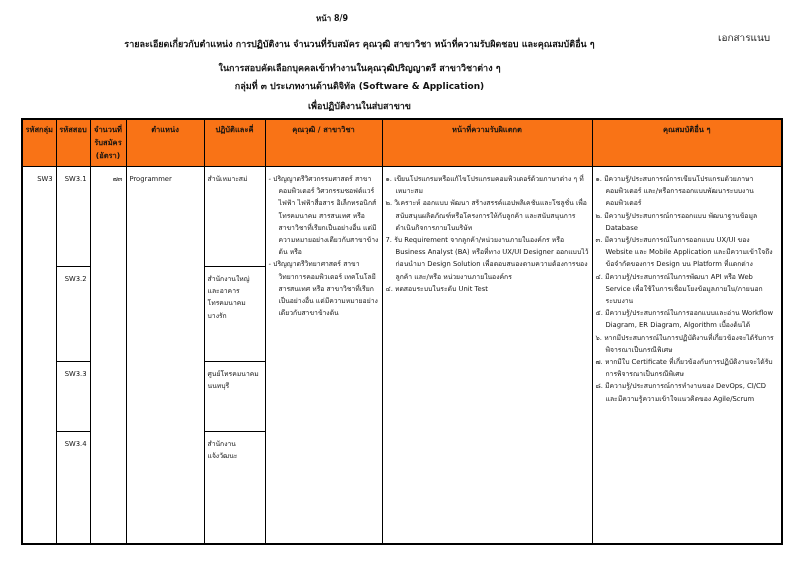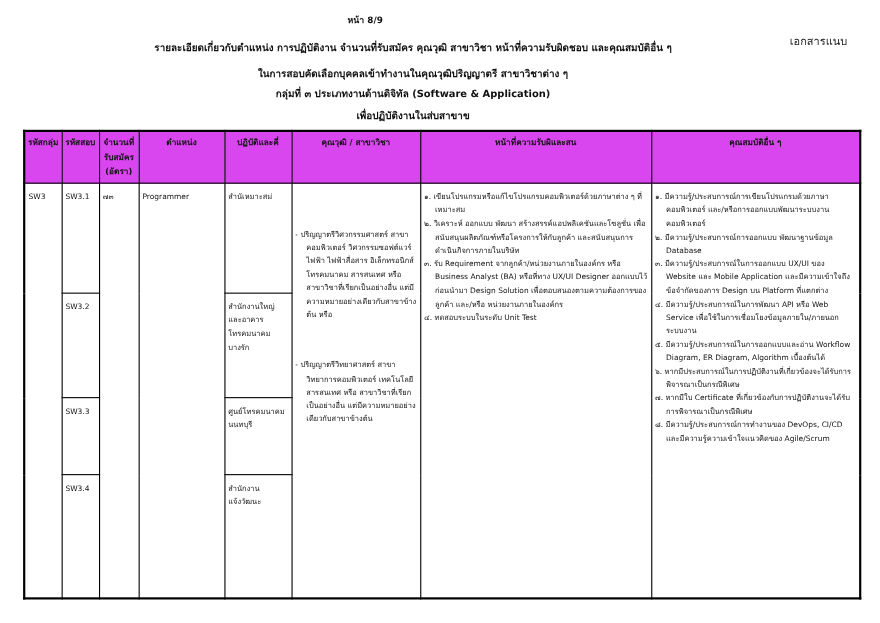--- a/index.html
+++ b/index.html
@@ -1,34 +1,34 @@
 <!DOCTYPE html>
 <html><head>
 <meta charset="utf-8">
 <style>
   html, body { margin:0; padding:0; background:#ffffff; }
   body { width:800px; height:566px; position:relative; overflow:hidden;
          font-family:"DejaVu Sans", sans-serif; color:#111; }
   .page-no { position:absolute; left:0; width:664px; top:12px; text-align:center;
              font-size:8px; font-weight:bold; }
   .attach { position:absolute; left:718px; top:30px; font-size:10px; color:#222; }
-  .title { position:absolute; left:16px; width:719px; text-align:center; font-size:9px;
+  .title { position:absolute; left:0; width:719px; text-align:center; font-size:9px;
            font-weight:bold; line-height:16px; }
   .t1 { top:36px; } .t2 { top:60px; } .t3 { top:78px; } .t4 { top:98px; }
   table.main { position:absolute; left:21px; top:118px; width:760px; border-collapse:collapse;
                table-layout:fixed; border:2px solid #000; }
-  table.main th { background:#d946ef; font-size:7.5px; font-weight:bold; vertical-align:top;
+  table.main th { background:#f97316; font-size:7.5px; font-weight:bold; vertical-align:top;
                   text-align:center; border:1px solid #000; padding:3px 2px; line-height:13px;
                   height:40px; }
   table.main td { font-size:6.8px; vertical-align:top; border:1px solid #000; padding:6px 3px 0 3px;
                   line-height:12.2px; }
-  .c { text-align:left; }
+  .c { text-align:right; }
   ol.list { margin:0; padding:0; list-style:none; }
   ol.list li { padding-left:10px; text-indent:-10px; }
-  .dash li { padding-left:6px; text-indent:-6px;margin-top:34px; }
+  .dash li { padding-left:6px; text-indent:-6px; }
 </style>
 </head>
 <body>
 
 <div class="page-no">หน้า 8/9</div>
 <div class="attach">เอกสารแนบ</div>
 <div class="title t1">รายละเอียดเกี่ยวกับตำแหน่ง การปฏิบัติงาน  จำนวนที่รับสมัคร คุณวุฒิ สาขาวิชา หน้าที่ความรับผิดชอบ และคุณสมบัติอื่น ๆ</div>
 <div class="title t2">ในการสอบคัดเลือกบุคคลเข้าทำงานในคุณวุฒิปริญญาตรี สาขาวิชาต่าง ๆ</div>
 <div class="title t3">กลุ่มที่ ๓ ประเภทงานด้านดิจิทัล (Software &amp; Application)</div>
 <div class="title t4">เพื่อปฏิบัติงานในส่บสาขาข</div>
@@ -45,42 +45,42 @@
       <col style="width:190px">
   </colgroup>
   <thead>
     <tr>
       <th>รหัสกลุ่ม</th>
       <th>รหัสสอบ</th>
       <th>จำนวนที่รับสมัคร (อัตรา)</th>
       <th>ตำแหน่ง</th>
       <th>ปฏิบัติและคี่</th>
       <th>คุณวุฒิ / สาขาวิชา</th>
-      <th>หน้าที่ความรับผิและสน</th>
+      <th>หน้าที่ความรับผิแตกต</th>
       <th>คุณสมบัติอื่น ๆ</th>
     </tr>
   </thead>
   <tbody>
     <tr style="height:100px">
       <td class="c" rowspan="4">SW3</td>
       <td class="c">SW3.1</td>
       <td class="c" rowspan="4">๗๓</td>
       <td rowspan="4">Programmer</td>
       <td>สำนัเหมาะสม่</td>
       <td rowspan="4">
         <ol class="list dash">
           <li>- ปริญญาตรีวิศวกรรมศาสตร์ สาขาคอมพิวเตอร์ วิศวกรรมซอฟต์แวร์ ไฟฟ้า ไฟฟ้าสื่อสาร อิเล็กทรอนิกส์ โทรคมนาคม สารสนเทศ หรือ สาขาวิชาที่เรียกเป็นอย่างอื่น แต่มีความหมายอย่างเดียวกับสาขาข้างต้น หรือ</li>
           <li>- ปริญญาตรีวิทยาศาสตร์ สาขาวิทยาการคอมพิวเตอร์ เทคโนโลยีสารสนเทศ หรือ สาขาวิชาที่เรียกเป็นอย่างอื่น แต่มีความหมายอย่างเดียวกับสาขาข้างต้น</li>
         </ol>
       </td>
       <td rowspan="4">
         <ol class="list">
           <li>๑. เขียนโปรแกรมหรือแก้ไขโปรแกรมคอมพิวเตอร์ด้วยภาษาต่าง ๆ ที่เหมาะสม</li>
           <li>๒. วิเคราะห์ ออกแบบ พัฒนา สร้างสรรค์แอปพลิเคชันและโซลูชั่น เพื่อสนับสนุนผลิตภัณฑ์หรือโครงการให้กับลูกค้า และสนับสนุนการดำเนินกิจการภายในบริษัท</li>
-          <li>๓. รับ Requirement จากลูกค้า/หน่วยงานภายในองค์กร หรือ Business Analyst (BA) หรือที่ทาง UX/UI Designer ออกแบบไว้ ก่อนนำมา Design Solution เพื่อตอบสนองตามความต้องการของลูกค้า และ/หรือ หน่วยงานภายในองค์กร</li>
+          <li>7. รับ Requirement จากลูกค้า/หน่วยงานภายในองค์กร หรือ Business Analyst (BA) หรือที่ทาง UX/UI Designer ออกแบบไว้ ก่อนนำมา Design Solution เพื่อตอบสนองตามความต้องการของลูกค้า และ/หรือ หน่วยงานภายในองค์กร</li>
           <li>๔. ทดสอบระบบในระดับ Unit Test</li>
         </ol>
       </td>
       <td rowspan="4">
         <ol class="list">
           <li>๑. มีความรู้/ประสบการณ์การเขียนโปรแกรมด้วยภาษาคอมพิวเตอร์ และ/หรือการออกแบบพัฒนาระบบงานคอมพิวเตอร์</li>
           <li>๒. มีความรู้/ประสบการณ์การออกแบบ พัฒนาฐานข้อมูล Database</li>
           <li>๓. มีความรู้/ประสบการณ์ในการออกแบบ UX/UI ของ Website และ Mobile Application และมีความเข้าใจถึงข้อจำกัดของการ Design บน Platform ที่แตกต่าง</li>
           <li>๔. มีความรู้/ประสบการณ์ในการพัฒนา API หรือ Web Service เพื่อใช้ในการเชื่อมโยงข้อมูลภายใน/ภายนอกระบบงาน</li>
           <li>๕. มีความรู้/ประสบการณ์ในการออกแบบและอ่าน Workflow Diagram, ER Diagram, Algorithm เบื้องต้นได้</li>

